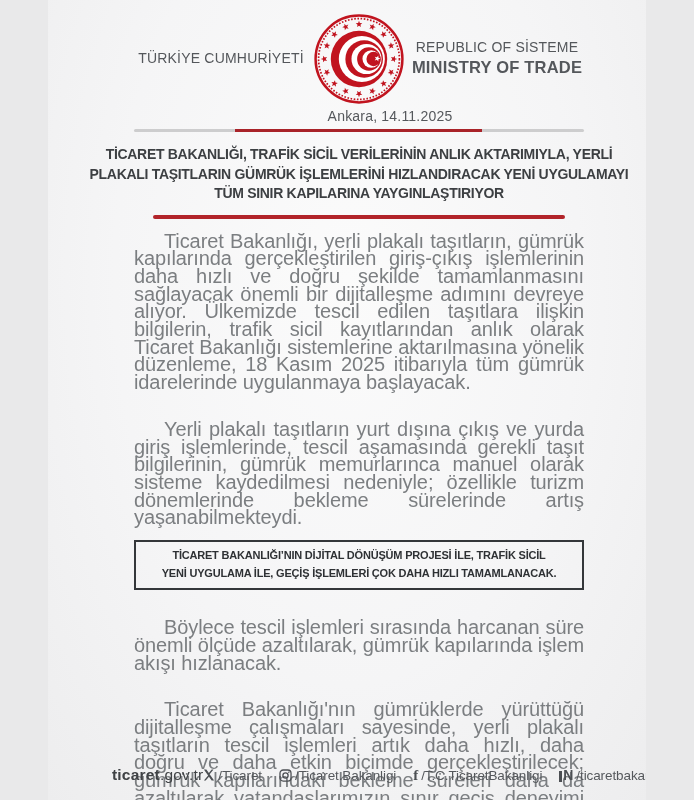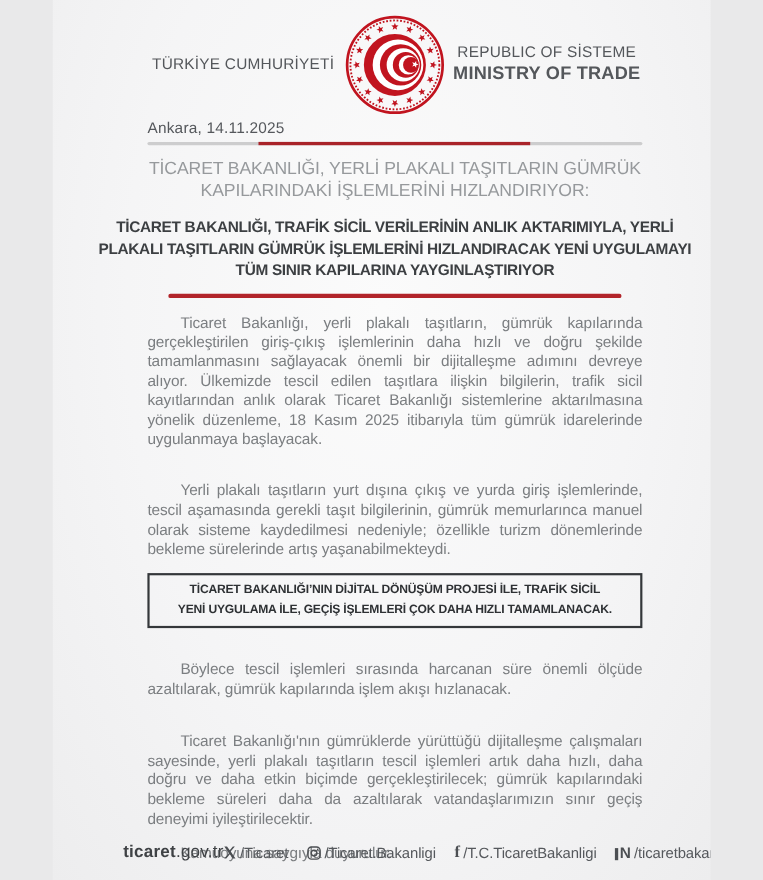--- a/index.html
+++ b/index.html
@@ -16,21 +16,21 @@
   .header{
     display:flex;align-items:center;justify-content:space-between;
     padding:10px 58px 0 58px;height:96px;
   }
   .org-block{width:210px;text-align:center;color:#54575b;line-height:1.15;}
   .org-line1{font-size:14px;letter-spacing:.2px;font-weight:400;}
   .org-line2{font-size:16.5px;font-weight:700;letter-spacing:.2px;margin-top:2px;}
   .logo-wrap{width:94px;height:94px;flex:0 0 auto;margin-top:2px;}
 
   .dateline{
-    margin:2px 0 0 62px;font-size:14px;color:#55585c;letter-spacing:.2px;
+    margin:2px 0 0 62px;font-size:14px;color:#55585c;letter-spacing:.2px;text-align:center;
   }
 
   
   .rule{position:relative;margin:5px 62px 0 62px;height:3px;background:#cdcdce;border-radius:2px;}
   .rule-red{position:absolute;top:0;left:22.4%;width:55%;height:3px;background:#a92329;}
 
   
   .subtitle{
     margin:12px auto 0 auto;max-width:540px;text-align:center;
     font-size:16px;line-height:20px;color:#96999c;letter-spacing:-.1px;font-weight:400;
@@ -39,21 +39,21 @@
     margin:13px auto 0 auto;max-width:565px;text-align:center;
     font-size:14px;line-height:19.5px;font-weight:700;color:#3c3f42;letter-spacing:-.3px;
   }
   .headline-underline{
     width:412px;height:4px;background:#b2242a;margin:11px auto 0 auto;border-radius:2px;
   }
 
   
   .body-copy{margin-top:5px;}
   .body-copy p{
-    margin:29px 0 0 0;font-size:14px;line-height:17.7px;color:#7b7e81;
+    margin:29px 0 0 0;font-size:20px;line-height:17.7px;color:#7b7e81;
     text-align:justify;text-indent:30px;letter-spacing:-.1px;
   }
   .body-copy p.first{margin-top:14px;}
   .body-copy p.closing{text-align:left;margin-top:14px;}
 
   
   .highlight-box{
     margin:13px 0 0 0;border:2px solid #34373a;padding:5px 10px 6px 10px;
     text-align:center;font-weight:700;font-size:11px;line-height:17.6px;
     color:#2e3134;letter-spacing:-.2px;
@@ -125,21 +125,20 @@
       <div class="org-line2">MINISTRY OF TRADE</div>
     </div>
   </div>
 
   <div class="dateline">Ankara, 14.11.2025</div>
 
   <div class="rule">
     <div class="rule-red"></div>
   </div>
 
-  <div class="subtitle">TİCARET BAKANLIĞI, YERLİ PLAKALI TAŞITLARIN GÜMRÜK KAPILARINDAKİ İŞLEMLERİNİ HIZLANDIRIYOR:</div>
   <h1 class="headline">TİCARET BAKANLIĞI, TRAFİK SİCİL VERİLERİNİN ANLIK AKTARIMIYLA, YERLİ PLAKALI TAŞITLARIN GÜMRÜK İŞLEMLERİNİ HIZLANDIRACAK YENİ UYGULAMAYI TÜM SINIR KAPILARINA YAYGINLAŞTIRIYOR</h1>
   <div class="headline-underline"></div>
 
   <div class="content body-copy">
     <p class="first">Ticaret Bakanlığı, yerli plakalı taşıtların, gümrük kapılarında gerçekleştirilen giriş-çıkış işlemlerinin daha hızlı ve doğru şekilde tamamlanmasını sağlayacak önemli bir dijitalleşme adımını devreye alıyor. Ülkemizde tescil edilen taşıtlara ilişkin bilgilerin, trafik sicil kayıtlarından anlık olarak Ticaret Bakanlığı sistemlerine aktarılmasına yönelik düzenleme, 18 Kasım 2025 itibarıyla tüm gümrük idarelerinde uygulanmaya başlayacak.</p>
     <p>Yerli plakalı taşıtların yurt dışına çıkış ve yurda giriş işlemlerinde, tescil aşamasında gerekli taşıt bilgilerinin, gümrük memurlarınca manuel olarak sisteme kaydedilmesi nedeniyle; özellikle turizm dönemlerinde bekleme sürelerinde artış yaşanabilmekteydi.</p>
 
     <div class="highlight-box">
       <div>TİCARET BAKANLIĞI’NIN DİJİTAL DÖNÜŞÜM PROJESİ İLE, TRAFİK SİCİL</div>
       <div>YENİ UYGULAMA İLE, GEÇİŞ İŞLEMLERİ ÇOK DAHA HIZLI TAMAMLANACAK.</div>

